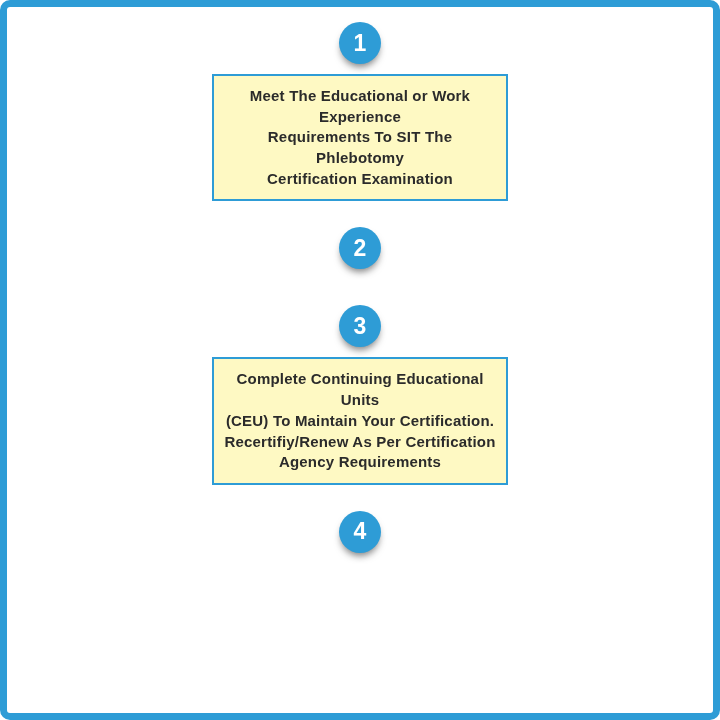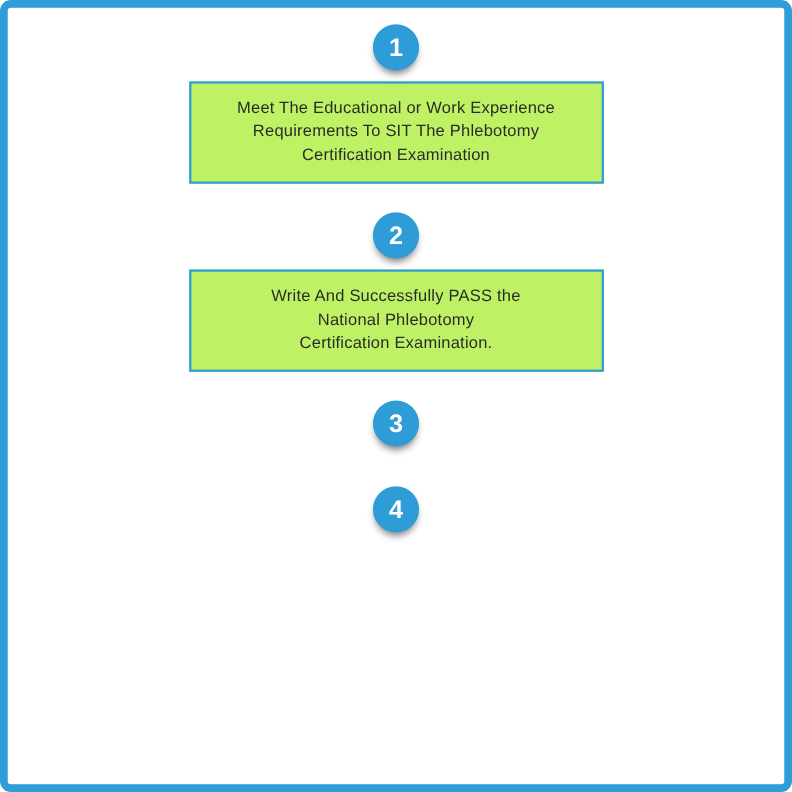--- a/index.html
+++ b/index.html
@@ -39,28 +39,29 @@
     color: #ffffff;
     display: flex;
     align-items: center;
     justify-content: center;
     font-size: 23px;
     font-weight: bold;
     box-shadow: 0 5px 7px -2px rgba(30,30,30,0.55);
     margin-bottom: 10px;
   }
   .box {
-    width: 377px;
+    width: 296px;
     min-height: 93px;
     border: 2px solid var(--accent);
-    background: #bef264;
+    background: #fef9c3;
     display: flex;
     align-items: center;
     justify-content: center;
     padding: 10px 8px;
+    font-weight: bold;
   }
   .box p {
     text-align: center;
     font-size: 15px;
     line-height: 1.38;
     color: var(--text);
     white-space: pre-line;
     letter-spacing: 0.2px;
   }
 </style>
@@ -77,30 +78,31 @@
       <p>Meet The Educational or Work Experience
 Requirements To SIT The Phlebotomy
 Certification Examination</p>
     </div>
   </div>
 
   <div class="step">
     <div class="badge">
       <span>2</span>
     </div>
-    <div class="box">
-      <p>Write And Successfully PASS the
-National Phlebotomy
-Certification Examination.</p>
-    </div>
   </div>
 
   <div class="step">
     <div class="badge">
       <span>3</span>
+    </div>
+    <div class="box">
+      <p>Complete Continuing Educational Units
+(CEU) To Maintain Your Certification.
+Recertifiy/Renew As Per Certification
+Agency Requirements</p>
     </div>
   </div>
 
   <div class="step">
     <div class="badge">
       <span>4</span>
     </div>
   </div>
 
 </div>

